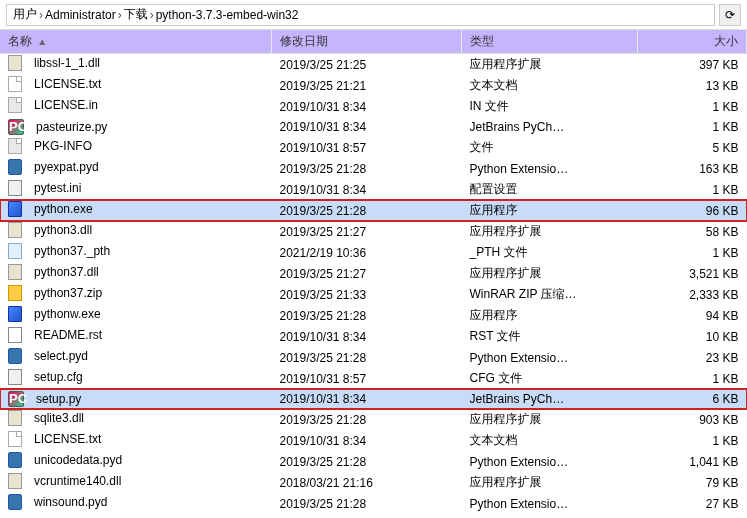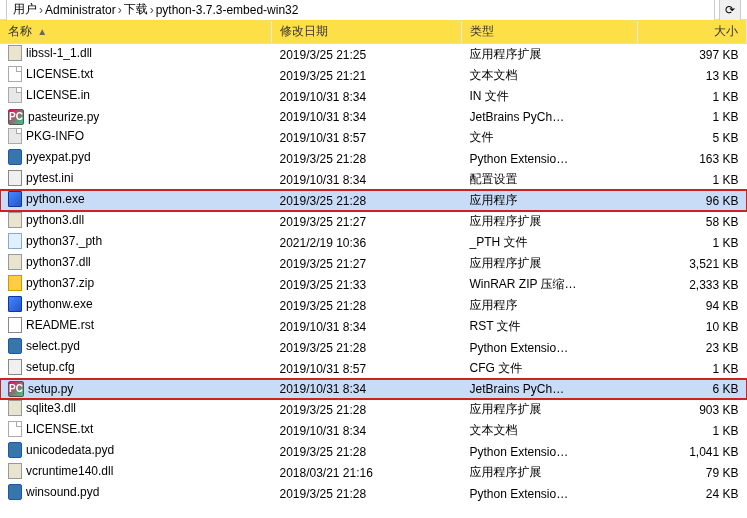--- a/index.html
+++ b/index.html
@@ -11,21 +11,21 @@
       height: 518px;
       overflow: hidden;
     }
 
     .address-bar {
       display: flex;
       align-items: center;
       background: #fff;
       border-bottom: 1px solid #ddd;
       padding: 4px 6px;
-      height: 20px;
+      height: 30px;
     }
 
     .breadcrumb-area {
       flex: 1;
       display: flex;
       align-items: center;
       border: 1px solid #ccc;
       background: #fff;
       height: 22px;
       padding: 0 6px;
@@ -54,21 +54,21 @@
       width: 100%;
       border-collapse: collapse;
     }
 
     .file-table-container {
       overflow-y: auto;
       height: 488px;
     }
 
     .file-table thead th {
-      background: #fde047;
+      background: #c4b5fd;
       border-bottom: 1px solid #ddd;
       border-right: 1px solid #e8e8e8;
       padding: 3px 8px;
       text-align: left;
       font-weight: normal;
       color: #333;
       position: sticky;
       top: 0;
       z-index: 10;
     }
@@ -106,21 +106,21 @@
     }
 
     .file-table td:last-child {
       text-align: right;
       padding-right: 8px;
     }
 
     .file-icon {
       display: inline-flex;
       align-items: center;
-      gap: 4px;
+      gap: 12px;
     }
 
     .icon-generic {
       width: 14px;
       height: 16px;
       background: #e8e8e8;
       border: 1px solid #aaa;
       display: inline-block;
       position: relative;
       flex-shrink: 0;
@@ -181,21 +181,21 @@
       border-radius: 2px;
     }
 
     .icon-pycharm {
       width: 16px; height: 16px;
       background: linear-gradient(135deg, #ff0058, #21d789);
       border: 1px solid #555;
       display: inline-block;
       flex-shrink: 0;
       border-radius: 2px;
-      font-size: 10px;
+      font-size: 13px;
       color: #fff;
       text-align: center;
       line-height: 14px;
       font-weight: bold;
     }
 
     .icon-zip {
       width: 14px; height: 16px;
       background: #ffcc44;
       border: 1px solid #cc9900;
@@ -511,17 +511,17 @@
   </tr>
         <tr>
     <td class="col-name">
       <span class="file-icon">
         <span class="icon-py"></span>
         <span>winsound.pyd</span>
       </span>
     </td>
     <td class="col-date">2019/3/25 21:28</td>
     <td class="col-type">Python Extensio…</td>
-    <td class="col-size">24 KB</td>
+    <td class="col-size">27 KB</td>
   </tr>
       </tbody>
   </table>
 </div>
 
 </body></html>

